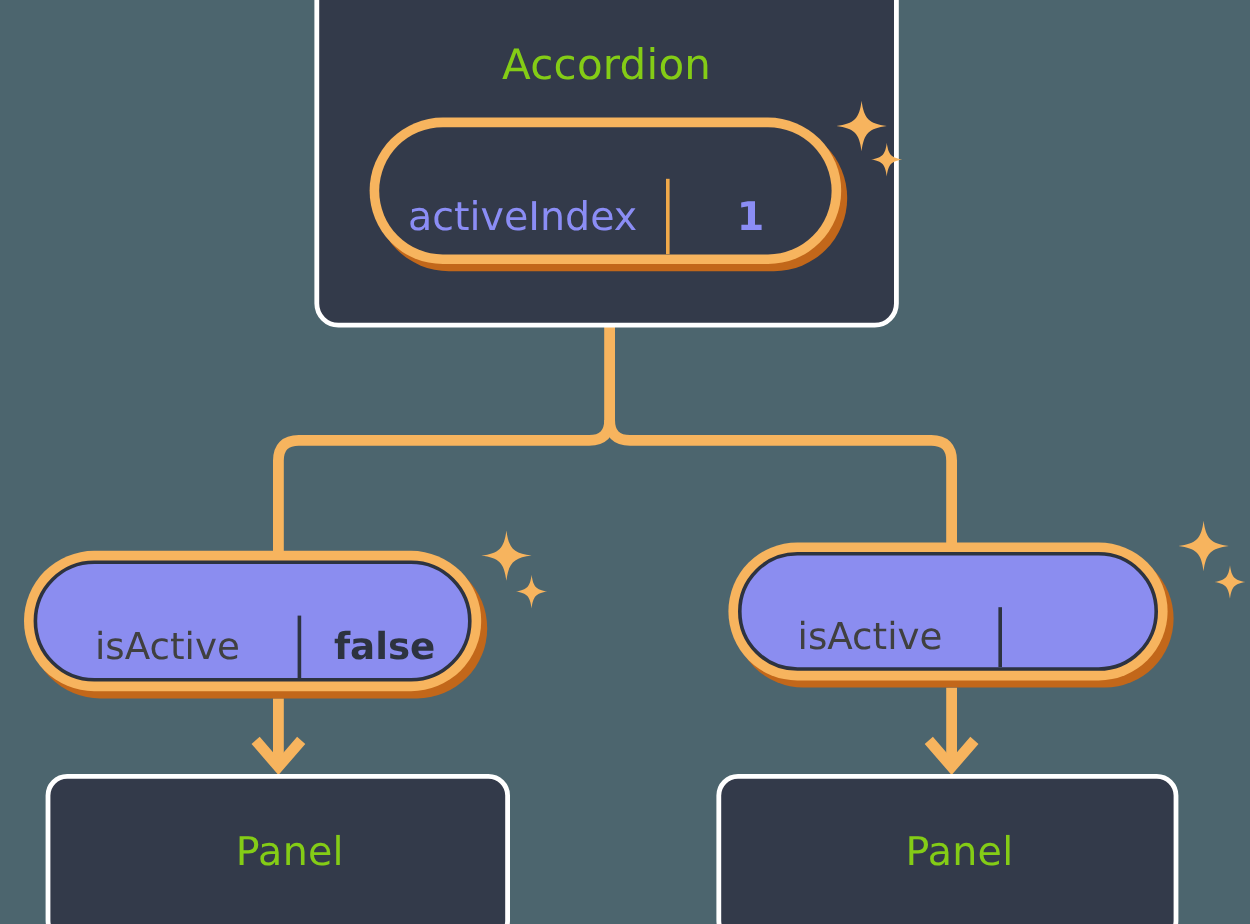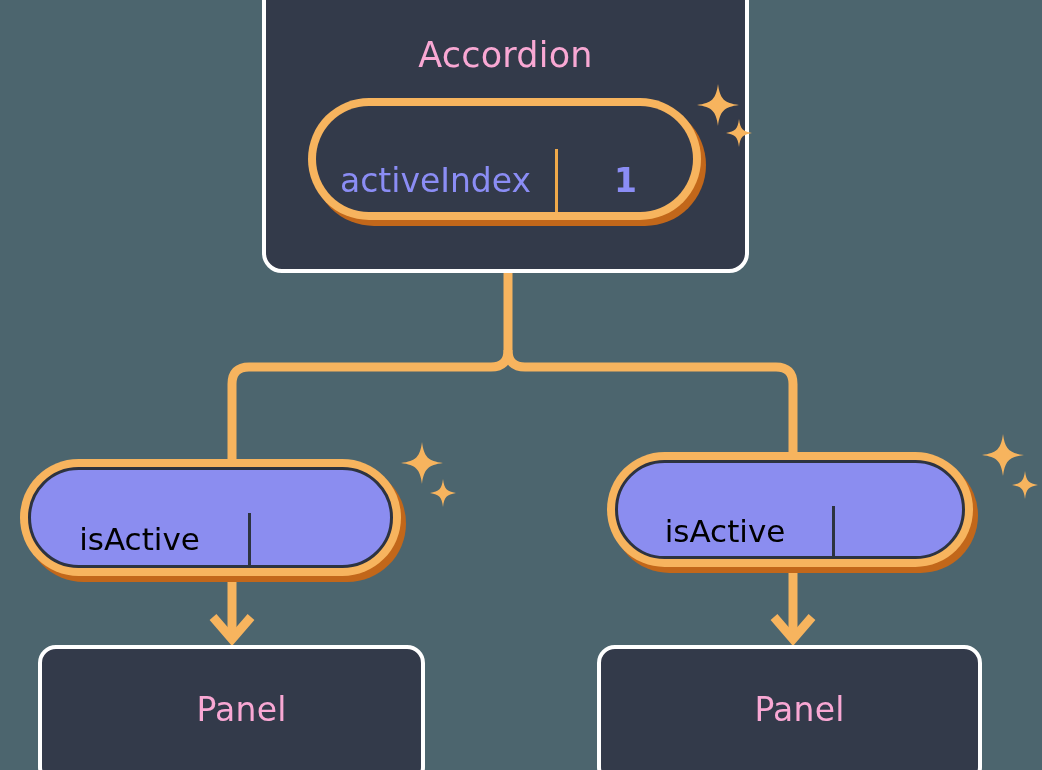--- a/index.html
+++ b/index.html
@@ -33,21 +33,21 @@
     background: #333a4a;
     border: 4px solid #ffffff;
     border-radius: 18px;
     box-sizing: border-box;
   }
   .card-title {
     position: absolute;
     left: 0;
     right: 0;
     text-align: center;
-    color: #f9a8d4;
+    color: #84cc16;
     font-size: 35px;
     font-weight: 400;
     letter-spacing: 0.2px;
     white-space: nowrap;
   }
   #card-accordion {
     left: 262px;
     top: -4px;
     width: 487px;
     height: 277px;
@@ -147,21 +147,21 @@
     font-size: 33px;
     font-weight: 700;
   }
 
   
   .pill-purple .pill-inner {
     background: #8b8df0;
     border: 3px solid #2d3340;
   }
   .pill-purple .pill-key {
-    color: #000000;
+    color: #404040;
     font-size: 31px;
   }
   .pill-purple .pill-val {
     color: #2d3340;
     font-size: 31px;
     font-weight: 700;
   }
   .pill-purple .pill-key {
     border-right: 3px solid #2d3340;
   }
@@ -230,20 +230,21 @@
       <path d="M 26 0 C 28 15 32 19 47 21 C 32 23 28 27 26 42 C 24 27 20 23 5 21 C 20 19 24 15 26 0 Z" fill="#f7b45e"></path>
       <path d="M 47 35 C 48.3 45 50.7 47.4 60 49 C 50.7 50.6 48.3 53 47 63 C 45.7 53 43.3 50.6 34 49 C 43.3 47.4 45.7 45 47 35 Z" fill="#f7b45e"></path>
     </svg>
   </div>
 
   <div class="pill pill-purple" id="pill-isactive-left">
     <div class="pill-shadow"></div>
     <div class="pill-ring"></div>
     <div class="pill-inner">
       <div class="pill-key">isActive</div>
+      <div class="pill-val">false</div>
     </div>
   </div>
 
   <div class="sparkle-group" id="sparkle-left">
     <svg width="62" height="70" viewBox="0 0 62 70">
       <path d="M 26 0 C 28 15 32 19 47 21 C 32 23 28 27 26 42 C 24 27 20 23 5 21 C 20 19 24 15 26 0 Z" fill="#f7b45e"></path>
       <path d="M 47 37 C 48.3 47 50.7 49.4 60 51 C 50.7 52.6 48.3 55 47 65 C 45.7 55 43.3 52.6 34 51 C 43.3 49.4 45.7 47 47 37 Z" fill="#f7b45e"></path>
     </svg>
   </div>
 

